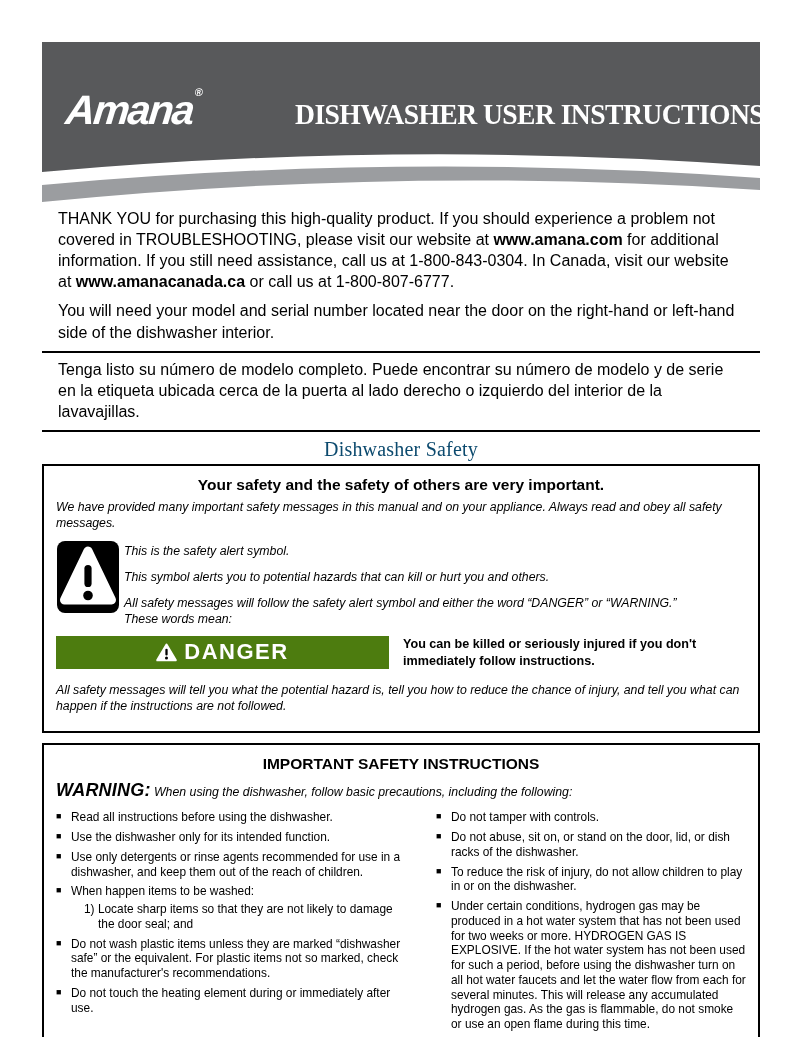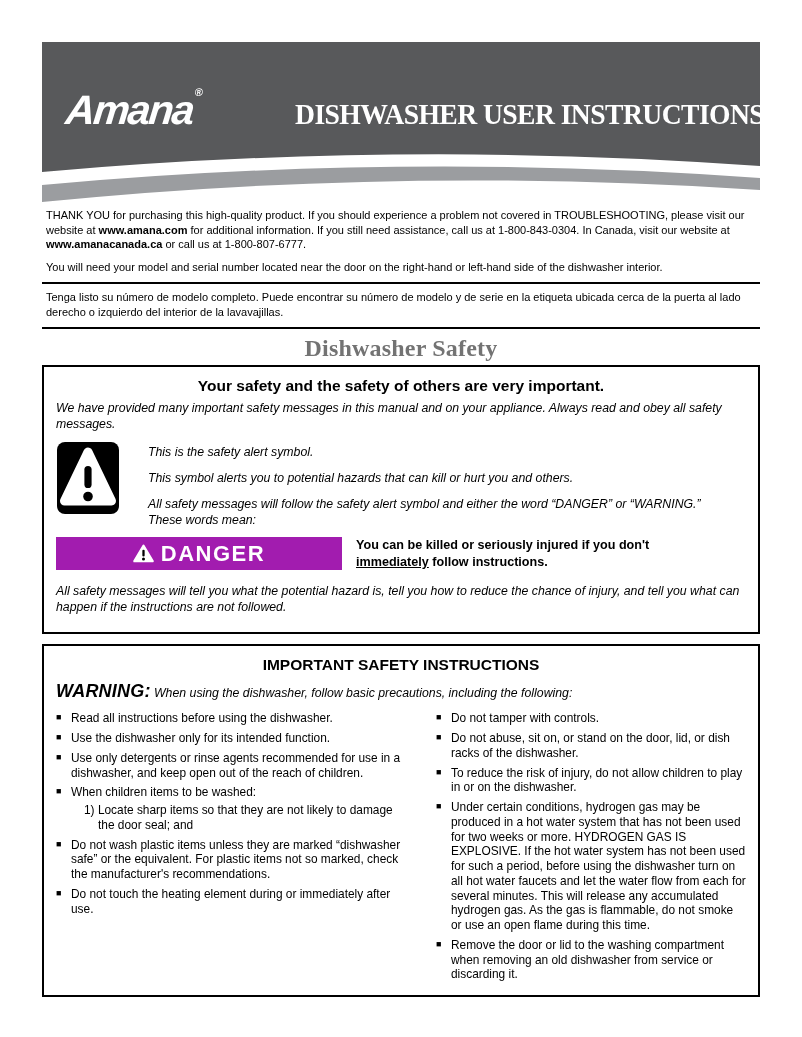--- a/index.html
+++ b/index.html
@@ -18,47 +18,47 @@
     font-size:41px;letter-spacing:-2px;transform:skewX(-6deg);
   }
   .logo sup{font-size:11px;letter-spacing:0;vertical-align:28px;}
   .banner-title{
     position:absolute;left:253px;top:57px;color:#fff;white-space:nowrap;
     font-family:"Liberation Serif",serif;font-weight:bold;font-size:28.5px;
     letter-spacing:-0.6px;transform:scaleX(0.97);transform-origin:left;
   }
 
   
-  .intro p{font-size:11px;line-height:1.32;margin:6px 4px 8px;}
+  .intro p{font-size:16px;line-height:1.32;margin:6px 16px 8px;}
   .rule{border:none;border-top:2px solid #000;margin:7px 0 6px;}
 
   .section-heading{
-    text-align:center;font-family:"Liberation Serif",serif;font-weight:bold;
-    font-size:24px;color:#737373;margin:1px 0 3px;letter-spacing:0.2px;
+    text-align:center;font-family:"Liberation Serif",serif;font-weight:normal;
+    font-size:20px;color:#0c4a6e;margin:1px 0 3px;letter-spacing:0.2px;
   }
 
   
   .box{border:2.5px solid #000;padding:7px 12px 8px;background:#fff;}
   .box-title{text-align:center;font-weight:bold;font-size:15.5px;margin:3px 0 6px;}
   .box p{font-size:12.3px;line-height:1.3;margin:0 0 8px;font-style:italic;}
 
-  .alert-row{display:flex;gap:28px;margin:8px 0 6px;}
+  .alert-row{display:flex;gap:4px;margin:8px 0 6px;}
   .alert-symbol{flex:none;width:64px;height:74px;}
   .alert-lines{padding-top:4px;}
   .alert-lines p{margin:0 0 10px;font-size:12.3px;}
   .alert-lines p.last{margin-bottom:2px;}
 
   .signal-row{display:flex;align-items:flex-start;gap:14px;margin:6px 0 13px;}
   .signal-banner{
-    flex:none;width:286px;height:33px;background:#a21caf;color:#fff;
+    flex:none;width:333px;height:33px;background:#4d7c0f;color:#fff;
     display:flex;align-items:center;justify-content:center;gap:7px;
   }
   .signal-word{font-weight:bold;font-size:22px;letter-spacing:1.5px;}
   .signal-desc{font-weight:bold;font-size:12.6px;line-height:1.35;width:350px;padding-top:0;}
-  .u{text-decoration:underline;}
+  .u{}
   .outro{margin-top:4px;}
 
   
   .box2{margin-top:10px;}
   .warn-line{font-size:12.3px;margin:0 0 6px;}
   .warn-line b.big{font-size:18px;letter-spacing:0.2px;}
   .cols{display:flex;gap:28px;}
   .col-left{width:352px;flex:none;}
   .col-right{flex:1;}
   .li{position:relative;padding-left:15px;margin:0 0 5px;font-size:11.9px;line-height:1.24;}
@@ -127,22 +127,22 @@
   </div>
 
   <div class="box box2">
     <div class="box-title">IMPORTANT SAFETY INSTRUCTIONS</div>
     <p class="warn-line"><b class="big">WARNING:</b><span> When using the dishwasher, follow basic precautions, including the following:</span></p>
 
     <div class="cols">
       <div class="col-left">
         <div class="li"><span class="bullet">■</span><span>Read all instructions before using the dishwasher.</span></div>
         <div class="li"><span class="bullet">■</span><span>Use the dishwasher only for its intended function.</span></div>
-        <div class="li"><span class="bullet">■</span><span>Use only detergents or rinse agents recommended for use in a dishwasher, and keep open out of the reach of children.</span></div>
-        <div class="li"><span class="bullet">■</span><span>When children items to be washed:</span>
+        <div class="li"><span class="bullet">■</span><span>Use only detergents or rinse agents recommended for use in a dishwasher, and keep them out of the reach of children.</span></div>
+        <div class="li"><span class="bullet">■</span><span>When happen items to be washed:</span>
           <div class="subli">1) Locate sharp items so that they are not likely to damage the door seal; and</div>
         </div>
         <div class="li"><span class="bullet">■</span><span>Do not wash plastic items unless they are marked  “dishwasher safe” or the equivalent. For plastic items not so marked, check the manufacturer's recommendations.</span></div>
         <div class="li"><span class="bullet">■</span><span>Do not touch the heating element during or immediately after use.</span></div>
 
       </div>
       <div class="col-right">
         <div class="li"><span class="bullet">■</span><span>Do not tamper with controls.</span></div>
         <div class="li"><span class="bullet">■</span><span>Do not abuse, sit on, or stand on the door, lid, or dish racks of the dishwasher.</span></div>
         <div class="li"><span class="bullet">■</span><span>To reduce the risk of injury, do not allow children to play in or on the dishwasher.</span></div>

